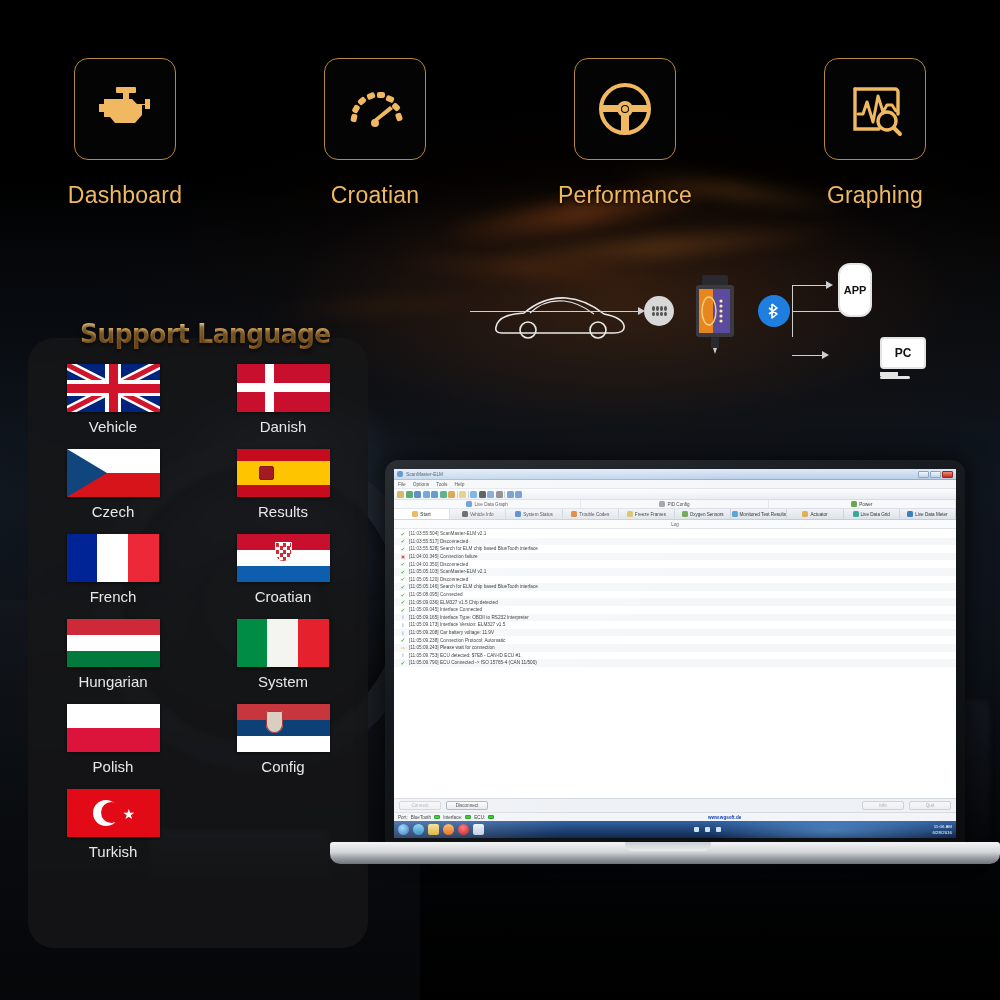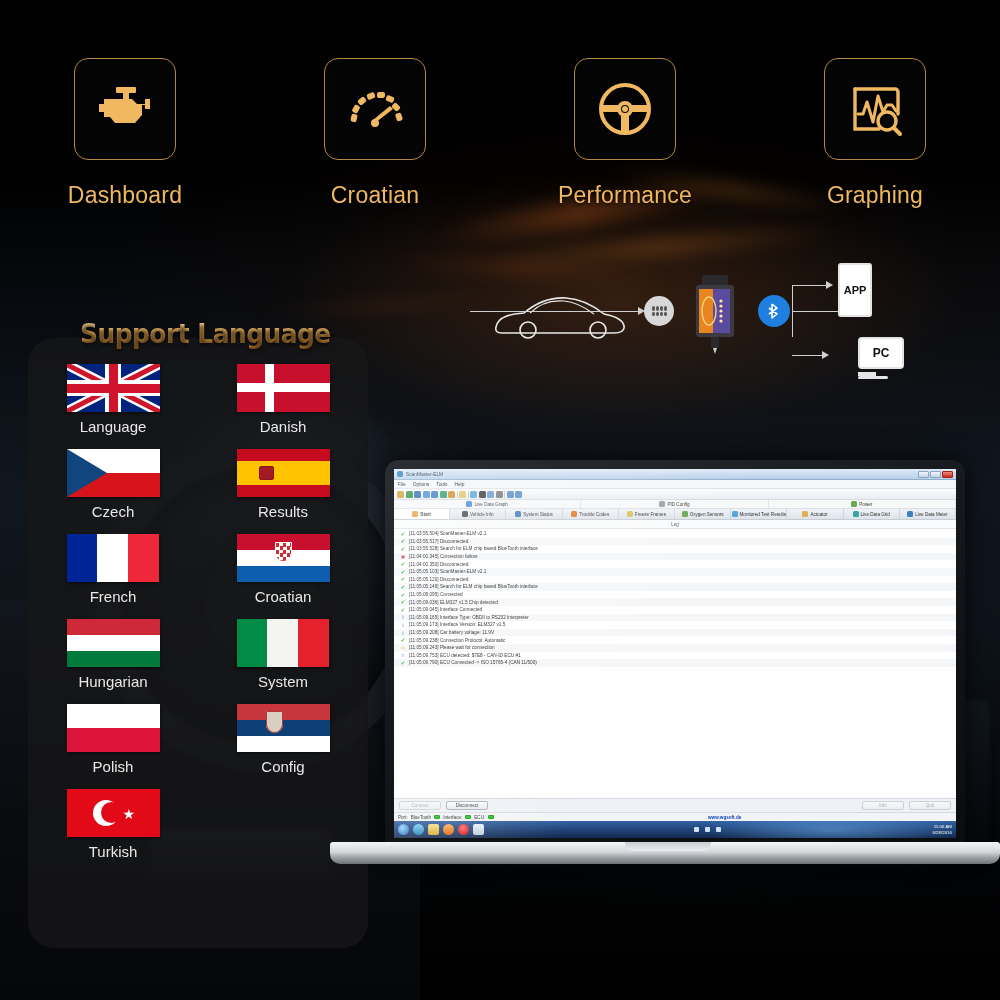--- a/index.html
+++ b/index.html
@@ -88,25 +88,25 @@
   .arrow-line { position:absolute; height:1px; background:#cfcfcf; }
   .arrow-head { position:absolute; width:0; height:0; border-top:4px solid transparent; border-bottom:4px solid transparent; border-left:7px solid #cfcfcf; }
   .dongle { position:absolute; left:222px; top:18px; width:46px; height:82px; }
   .bt-badge {
     position:absolute; left:288px; top:40px; width:32px; height:32px; border-radius:50%;
     background:#1f7fe0; display:flex; align-items:center; justify-content:center;
     color:#fff; font-size:17px;
   }
   .dev-phone {
     position:absolute; left:368px; top:8px; width:34px; height:54px;
-    border:2px solid #e4e4e4; border-radius:3px; background:#fff;
+    border:2px solid #e4e4e4; border-radius:12px; background:#fff;
     display:flex; align-items:center; justify-content:center;
   }
   .dev-phone span { font-size:11px; font-weight:bold; color:#111; }
-  .dev-pc-wrap { position:absolute; left:340px; top:82px; width:48px; height:46px;padding-left:48px; }
+  .dev-pc-wrap { position:absolute; left:362px; top:82px; width:48px; height:46px;padding-left:48px; }
   .dev-pc {
     width:46px; height:32px; border:2px solid #e4e4e4; border-radius:4px; background:#fff;
     display:flex; align-items:center; justify-content:center;
   }
   .dev-pc span { font-size:12px; font-weight:bold; color:#111; }
   .dev-pc-stand { width:18px; height:4px; background:#e4e4e4; margin:3px auto 0; }
   .dev-pc-base { width:30px; height:3px; background:#e4e4e4; margin:0 auto; border-radius:2px; }
 
   
   .lang-title {
@@ -422,21 +422,21 @@
               <div class="d1"></div>
               <div class="d2"></div>
               <div class="d3"></div>
               <div class="d4"></div>
               <div class="ch"></div>
               <div class="cv"></div>
               <div class="ch2"></div>
               <div class="cv2"></div>
             </div>
           </div>
-          <div class="lang-name">Language</div>
+          <div class="lang-name">Vehicle</div>
         </div>
         <div class="lang-cell">
           <div>
             <div class="flag f-dk">
               <div class="h"></div>
               <div class="v"></div>
             </div>
           </div>
           <div class="lang-name">Danish</div>
         </div>

